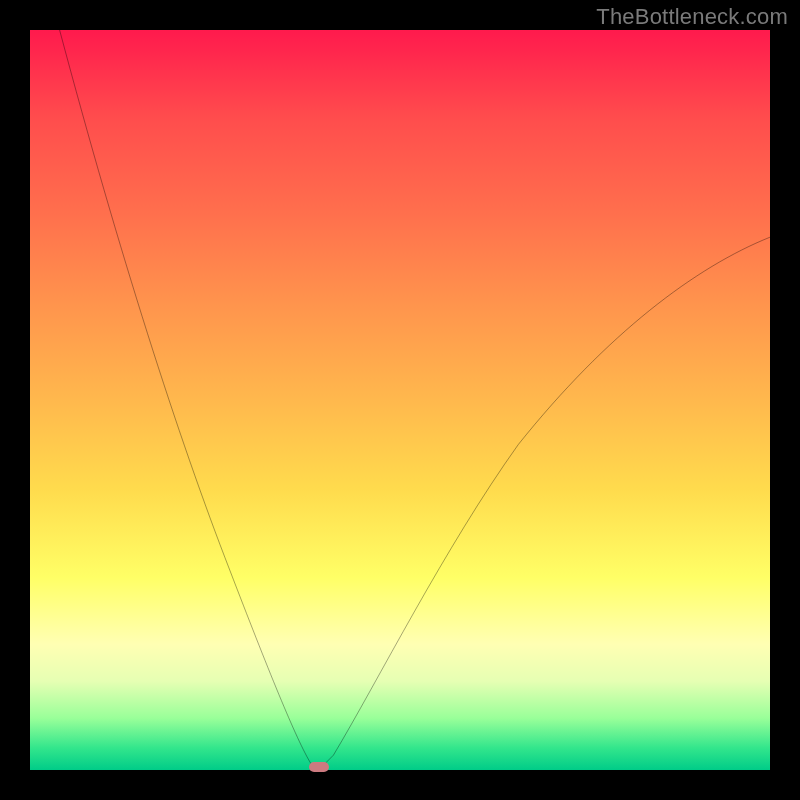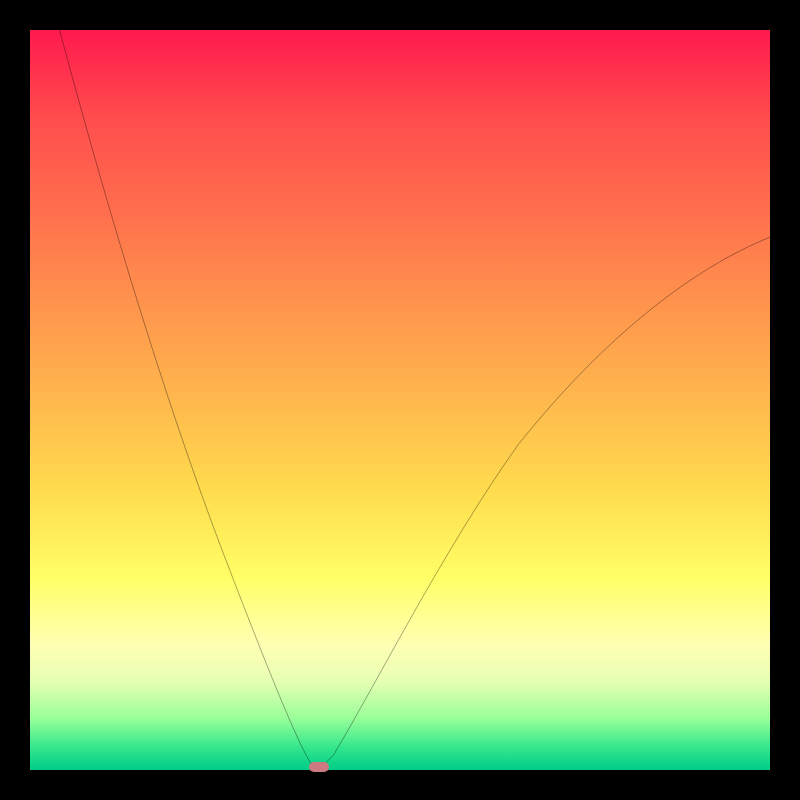--- a/index.html
+++ b/index.html
@@ -79,13 +79,14 @@
                L 39 100" fill="none" stroke="#000" stroke-width="0.35" vector-effect="non-scaling-stroke"></path>
       <path d="M 39 100
                L 41 98
                C 47 88, 56 70, 66 56
                C 78 41, 90 32, 100 28" fill="none" stroke="#000" stroke-width="0.35" vector-effect="non-scaling-stroke"></path>
     </svg>
 
     <div class="marker" style="left: calc(39% ); top: calc(100% - 3px);"></div>
   </div>
 
+  <div class="watermark">TheBottleneck.com</div>
 </div>
 
 </body></html>

